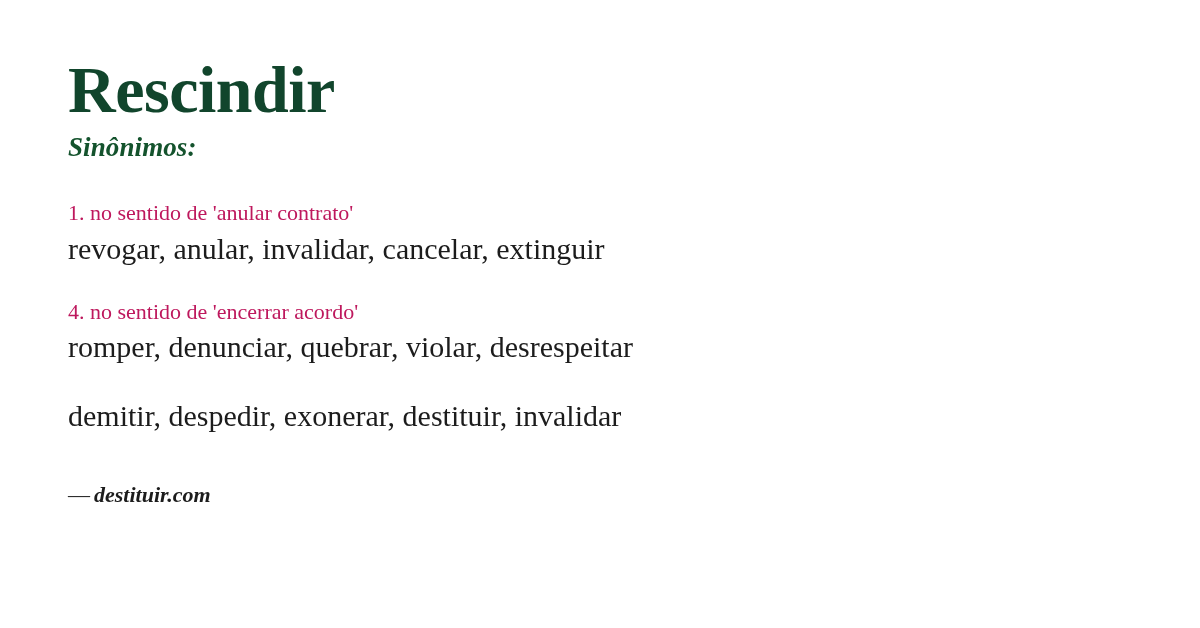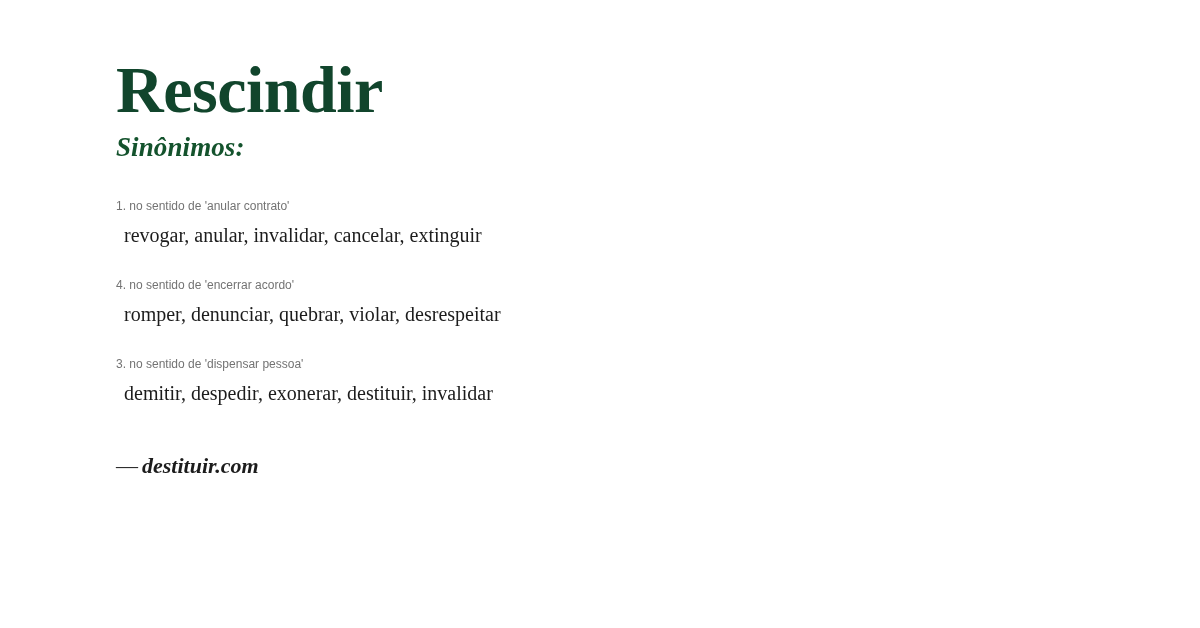--- a/index.html
+++ b/index.html
@@ -14,21 +14,21 @@
     font-family: "Liberation Serif", "DejaVu Serif", serif;
     -webkit-font-smoothing: antialiased;
     overflow: hidden;
   }
 
   .card {
     position: relative;
     width: 1200px;
     height: 628px;
     box-sizing: border-box;
-    padding: 0 60px 0 116px;
+    padding: 0 60px 0 68px;
     background: #ffffff;
   }
 
   
   .header {
     padding-top: 56px;
   }
 
   .word-title {
     font-family: "Liberation Serif", "DejaVu Serif", serif;
@@ -58,36 +58,36 @@
   }
 
   .sense-group {
     margin-bottom: 30px;
   }
   .sense-group:last-child {
     margin-bottom: 0;
   }
 
   .sense-label {
-    font-family: Liberation Sans, sans-serif;
-    font-size: 12px;
+    font-family: Liberation Serif, serif;
+    font-size: 22px;
     font-weight: 400;
-    color: #737373;
+    color: #be185d;
     line-height: 1.25;
     margin: 0 0 2px 0;
     white-space: nowrap;
   }
 
   .sense-synonyms {
     font-family: "Liberation Serif", "DejaVu Serif", serif;
-    font-size: 20px;
+    font-size: 30px;
     font-weight: 400;
     color: #1c1c1c;
     line-height: 1.3;
-    margin: 8px;
+    margin: 0;
     white-space: nowrap;
   }
 
   
   .more-senses {
     font-family: "Liberation Serif", "DejaVu Serif", serif;
     font-size: 17px;
     color: #1f2f48;
     line-height: 1.3;
     margin: 28px 0 0 0;
@@ -126,21 +126,20 @@
       <div class="sense-label">1. no sentido de 'anular contrato'</div>
       <div class="sense-synonyms">revogar, anular, invalidar, cancelar, extinguir</div>
     </div>
 
     <div class="sense-group">
       <div class="sense-label">4. no sentido de 'encerrar acordo'</div>
       <div class="sense-synonyms">romper, denunciar, quebrar, violar, desrespeitar</div>
     </div>
 
     <div class="sense-group">
-      <div class="sense-label">3. no sentido de 'dispensar pessoa'</div>
       <div class="sense-synonyms">demitir, despedir, exonerar, destituir, invalidar</div>
     </div>
 
   </div>
 
 
   <div class="attribution">
     <span class="dash">—</span><span>destituir.com</span>
   </div>
 

